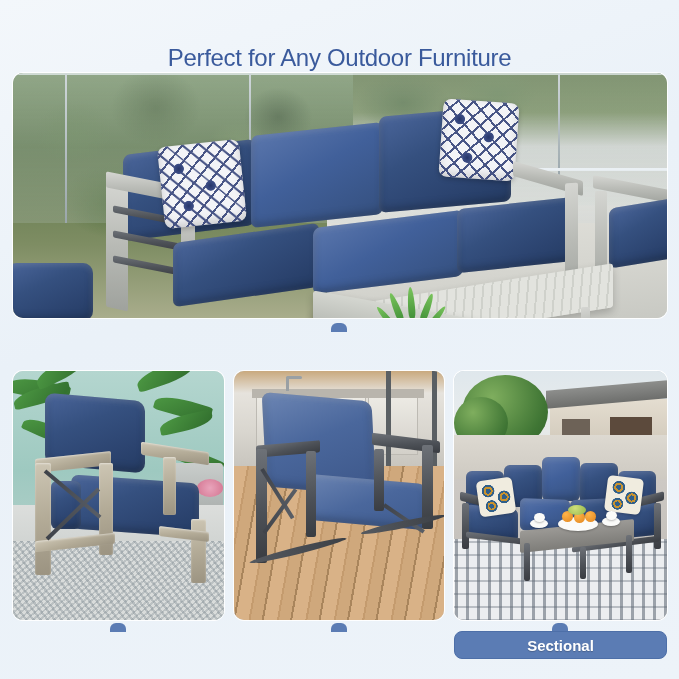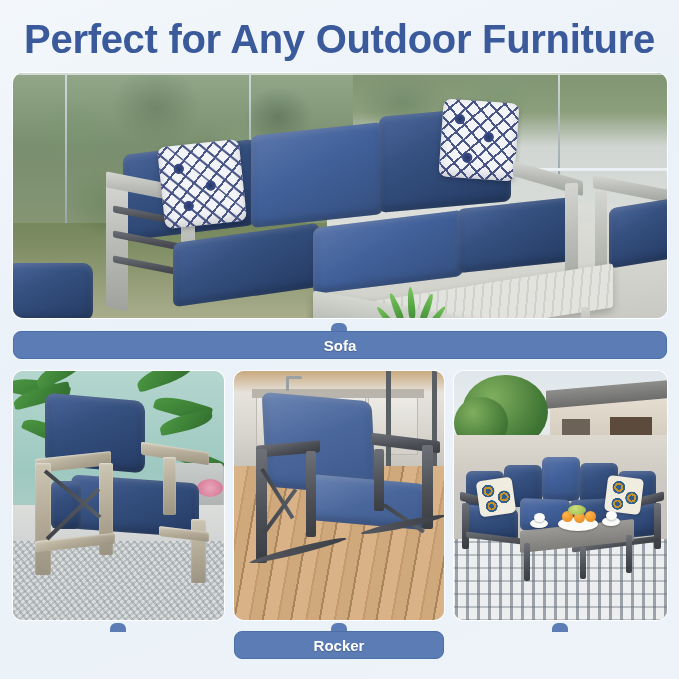--- a/index.html
+++ b/index.html
@@ -14,22 +14,22 @@
     width: 679px; height: 679px;
     background: linear-gradient(160deg,#f3f7fb 0%,#eaf1f8 40%,#edf3f9 100%);
   }
 
   
   .title-wrap {
     position: absolute; left: 0; top: 18px; width: 679px;
     text-align: center;
   }
   .title {
-    font-size: 40px; font-weight: bold; letter-spacing: -0.3px;
-    color: #3a5a9c; line-height: 42px; white-space: nowrap;
+    font-size: 24px; font-weight: normal; letter-spacing: -0.3px;
+    color: #3a5a9c; line-height: 42px; white-space: nowrap; margin-top: 19px;
   }
 
   
   .panel {
     position: absolute;
     border-radius: 10px;
     overflow: hidden;
     background: #c9d3da;
     box-shadow: 0 0 0 1px rgba(255,255,255,0.9);
   }
@@ -315,21 +315,20 @@
         <div class="leaf abs" style="left:14px; top:2px; width:7px; height:32px; transform:rotate(-22deg);"></div>
         <div class="leaf abs" style="left:33px; top:3px; width:7px; height:31px; transform:rotate(20deg);"></div>
         <div class="leaf abs" style="left:6px; top:12px; width:6px; height:26px; transform:rotate(-40deg);"></div>
         <div class="leaf abs" style="left:41px; top:12px; width:6px; height:26px; transform:rotate(38deg);"></div>
 
       </div>
     </div>
   </div>
 
   <div class="notch" id="notch-sofa"></div>
-  <div class="label-bar" id="label-sofa">Sofa</div>
 
   <div class="panel" id="panel-chairs">
     <div class="scene">
       <div class="wall-teal"></div>
 
       <div class="palm abs" style="left:-6px; top:4px; width:62px; height:18px; transform:rotate(12deg);"></div>
       <div class="palm abs" style="left:2px; top:22px; width:58px; height:16px; transform:rotate(-14deg);"></div>
       <div class="palm abs" style="left:8px; top:44px; width:50px; height:15px; transform:rotate(24deg);"></div>
       <div class="palm abs" style="left:26px; top:0px; width:56px; height:17px; transform:rotate(-26deg);"></div>
       <div class="palm abs" style="left:126px; top:2px; width:60px; height:18px; transform:rotate(-18deg);"></div>
@@ -388,21 +387,20 @@
       <div class="frame dark abs" style="left:140px; top:78px; width:10px; height:62px;"></div>
       <div class="x-strut abs" style="left:28px; top:96px; width:58px; transform:rotate(58deg);"></div>
       <div class="x-strut abs" style="left:30px; top:160px; width:54px; transform:rotate(-54deg);"></div>
       <div class="x-strut abs" style="left:150px; top:132px; width:48px; transform:rotate(34deg);"></div>
       <div class="rock-runner abs" style="left:14px; top:176px; width:100px; transform:rotate(-14deg);"></div>
       <div class="rock-runner abs" style="left:126px; top:150px; width:86px; transform:rotate(-12deg);"></div>
     </div>
   </div>
 
   <div class="notch" id="notch-rocker"></div>
-  <div class="label-bar" id="label-rocker">Rocker</div>
 
   <div class="panel" id="panel-sectional">
     <div class="scene">
       <div class="house-sky"></div>
       <div class="house-body abs" style="left:96px; top:28px; width:124px; height:56px;"></div>
       <div class="house-roof abs" style="left:92px; top:14px; width:132px; height:18px; transform:skewY(-5deg);"></div>
       <div class="abs" style="left:156px; top:46px; width:42px; height:32px; background:#5c4a3c;"></div>
       <div class="abs" style="left:108px; top:48px; width:28px; height:24px; background:#6d6257;"></div>
       <div class="tree-round abs" style="left:8px; top:4px; width:86px; height:74px;"></div>
       <div class="tree-round abs" style="left:0px; top:26px; width:54px; height:52px;"></div>
@@ -450,14 +448,15 @@
       <div class="dish abs" style="left:152px; top:140px; width:11px; height:9px;"></div>
       <div class="dish abs" style="left:104px; top:146px; width:40px; height:14px;"></div>
       <div class="fruit abs" style="left:108px; top:140px; width:11px; height:11px; background:radial-gradient(circle at 35% 30%,#ffb44a,#e2851d);"></div>
       <div class="fruit abs" style="left:120px; top:141px; width:11px; height:11px; background:radial-gradient(circle at 35% 30%,#ffb44a,#e2851d);"></div>
       <div class="fruit abs" style="left:131px; top:140px; width:11px; height:11px; background:radial-gradient(circle at 35% 30%,#ffb44a,#e2851d);"></div>
       <div class="fruit abs" style="left:114px; top:134px; width:18px; height:10px; background:radial-gradient(circle at 40% 30%,#cfe07a,#93b54a);"></div>
     </div>
   </div>
 
   <div class="notch" id="notch-sectional"></div>
+  <div class="label-bar" id="label-sectional">Sectional</div>
 
 </div>
 
 </body></html>

